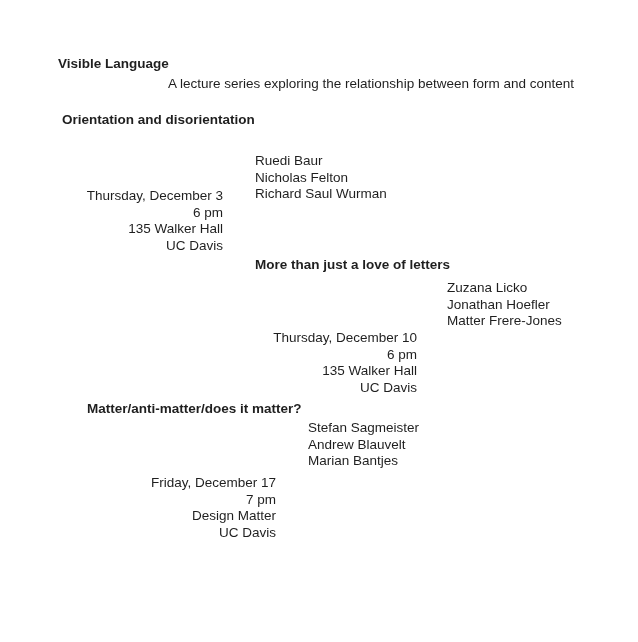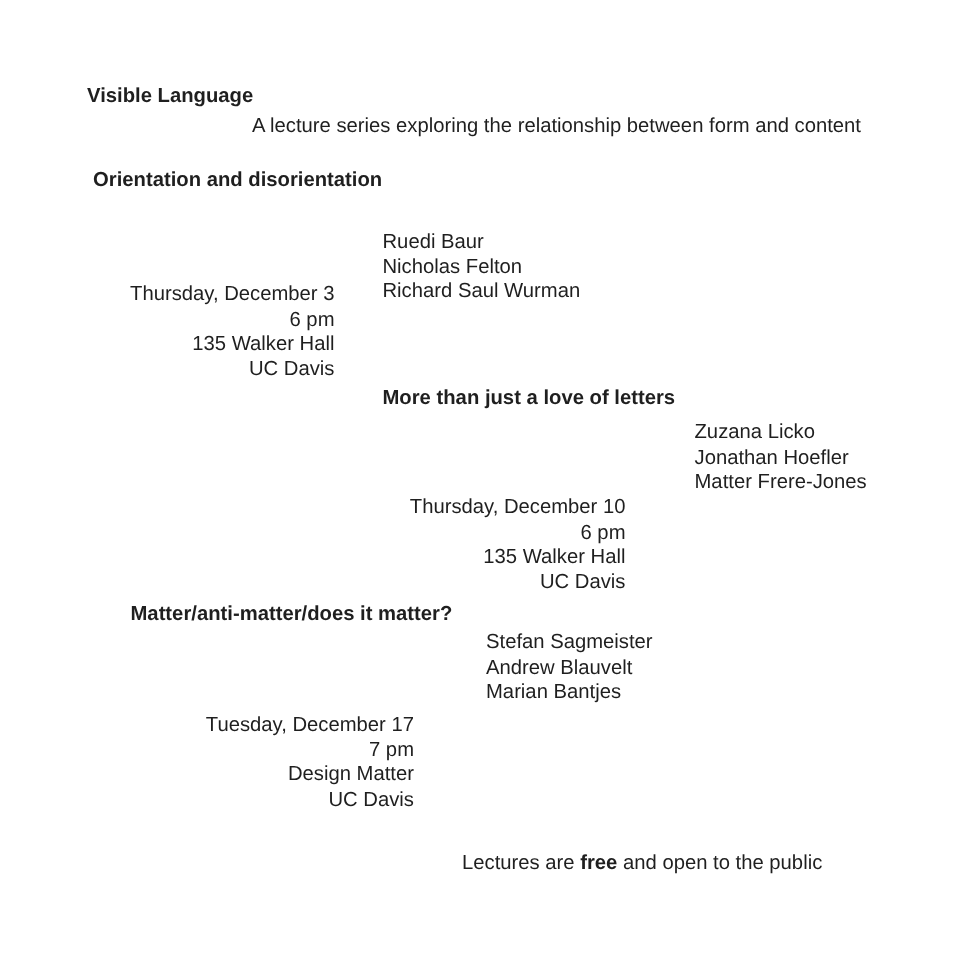--- a/index.html
+++ b/index.html
@@ -26,25 +26,25 @@
   .right { text-align: right; }
 
   #series-title   { left: 58px;  top: 56px;  }
   #series-subtitle{ left: 168px; top: 76px;  }
 
   #lec1-title     { left: 62px;  top: 112px; }
   #lec1-speakers  { left: 255px; top: 153px; }
   #lec1-details   { right: 385px; top: 188px; margin-left: 28px; }
 
   #lec2-title     { left: 255px; top: 257px; }
-  #lec2-speakers  { left: 447px; top: 280px; margin-left: 16px; }
+  #lec2-speakers  { left: 447px; top: 280px; }
   #lec2-details   { right: 191px; top: 330px; }
 
   #lec3-title     { left: 87px;  top: 401px; }
-  #lec3-speakers  { left: 308px; top: 420px; margin-left: 16px; }
+  #lec3-speakers  { left: 308px; top: 420px; }
   #lec3-details   { right: 332px; top: 475px; }
 
   #footer-note    { left: 308px; top: 567px; }
   #footer-note .hl { font-weight: bold; }
 </style>
 </head>
 <body>
 
 <div class="poster">
 
@@ -78,23 +78,20 @@
     <div>UC Davis</div>
   </div>
 
   <div class="blk bold" id="lec3-title">Matter/anti-matter/does it matter?</div>
   <div class="blk" id="lec3-speakers">
     <div>Stefan Sagmeister</div>
     <div>Andrew Blauvelt</div>
     <div>Marian Bantjes</div>
   </div>
   <div class="blk right" id="lec3-details">
-    <div>Tuesday, December 17</div>
+    <div>Friday, December 17</div>
     <div>7 pm</div>
     <div>Design Matter</div>
     <div>UC Davis</div>
   </div>
 
-  <div class="blk" id="footer-note">
-    <span>Lectures are </span><span class="hl">free</span><span> and open to the public</span>
-  </div>
 
 </div>
 
 </body></html>

